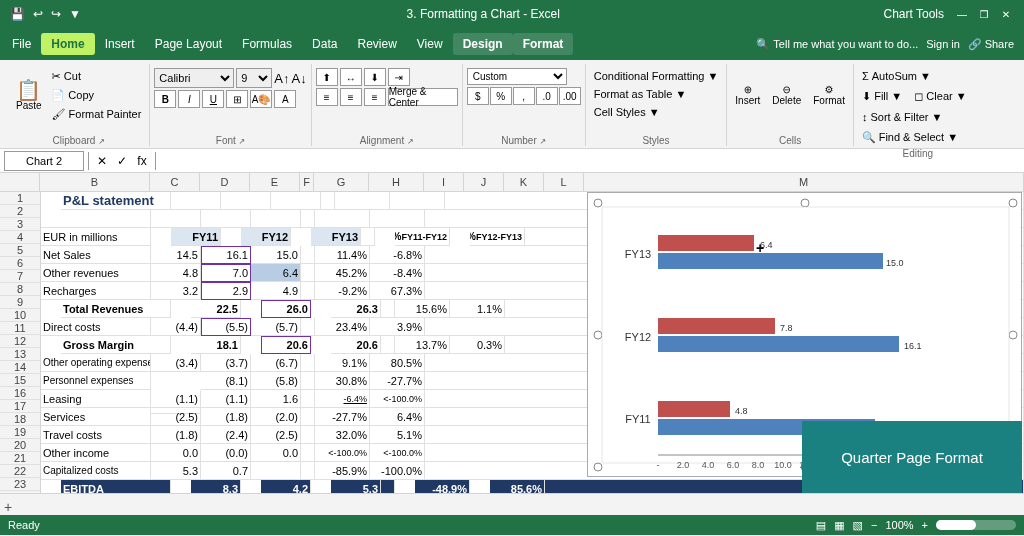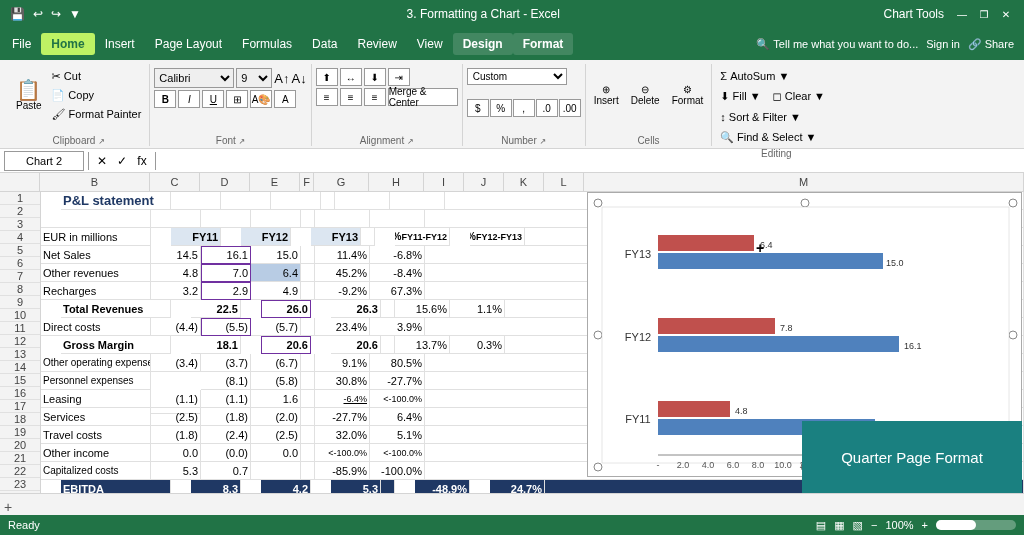--- a/index.html
+++ b/index.html
@@ -156,39 +156,47 @@
           <span class="fmt-btn">≡</span>
           <span class="fmt-btn">≡</span>
           <span class="fmt-btn">≡</span>
           <span class="fmt-btn" style="width:70px;font-size:10px;">Merge &amp; Center</span>
         </div>
       </div>
       <div class="ribbon-group-label">Alignment <span style="font-size:8px;">↗</span></div>
     </div>
 
     <div class="ribbon-group">
-      <div style="display:flex;flex-direction:column;gap:14px;padding-top:4px;">
+      <div style="display:flex;flex-direction:column;gap:2px;padding-top:4px;">
         <select class="format-dropdown">
           <option>Custom</option>
           <option>General</option>
           <option>Number</option>
           <option>Currency</option>
           <option>Percentage</option>
         </select>
         <div class="ribbon-row" style="gap:1px;">
           <span class="fmt-btn">$</span>
           <span class="fmt-btn">%</span>
           <span class="fmt-btn">,</span>
           <span class="fmt-btn">.0</span>
           <span class="fmt-btn">.00</span>
         </div>
       </div>
       <div class="ribbon-group-label">Number <span style="font-size:8px;">↗</span></div>
     </div>
 
+    <div class="ribbon-group">
+      <div style="display:flex;flex-direction:column;gap:2px;padding-top:4px;">
+        <div class="ribbon-btn-small">Conditional Formatting ▼</div>
+        <div class="ribbon-btn-small">Format as Table ▼</div>
+        <div class="ribbon-btn-small">Cell Styles ▼</div>
+      </div>
+      <div class="ribbon-group-label">Styles</div>
+    </div>
 
     <div class="ribbon-group">
       <div style="display:flex;gap:4px;padding-top:4px;">
         <div class="ribbon-btn">
             <span>⊕</span>
             <span>Insert</span>
           </div>
         <div class="ribbon-btn">
             <span>⊖</span>
             <span>Delete</span>
@@ -452,21 +460,21 @@
         <div class="cell" style="flex:1;"></div>
       </div>
 
       <div class="cells-row">
         <div class="cell bold blue-bg" style="width:110px;">EBITDA</div>
         <div class="cell numeric bold blue-bg" style="width:50px;">8.3</div>
         <div class="cell numeric bold blue-bg" style="width:50px;">4.2</div>
         <div class="cell numeric bold blue-bg" style="width:50px;">5.3</div>
         <div class="cell blue-bg" style="width:14px;"></div>
         <div class="cell numeric bold blue-bg" style="width:55px;">-48.9%</div>
-        <div class="cell numeric bold blue-bg" style="width:55px;">24.7%</div>
+        <div class="cell numeric bold blue-bg" style="width:55px;">85.6%</div>
         <div class="cell blue-bg" style="flex:1;"></div>
       </div>
 
       <div id="chart-container" style="position:absolute;right:2px;top:0;width:435px;height:285px;border:1px solid #aaa;background:white;">
         <svg width="435" height="285">
 
           <circle cx="10" cy="10" r="4" fill="white" stroke="#888" stroke-width="1"></circle>
           <circle cx="217" cy="10" r="4" fill="white" stroke="#888" stroke-width="1"></circle>
           <circle cx="425" cy="10" r="4" fill="white" stroke="#888" stroke-width="1"></circle>
           <circle cx="10" cy="142" r="4" fill="white" stroke="#888" stroke-width="1"></circle>

